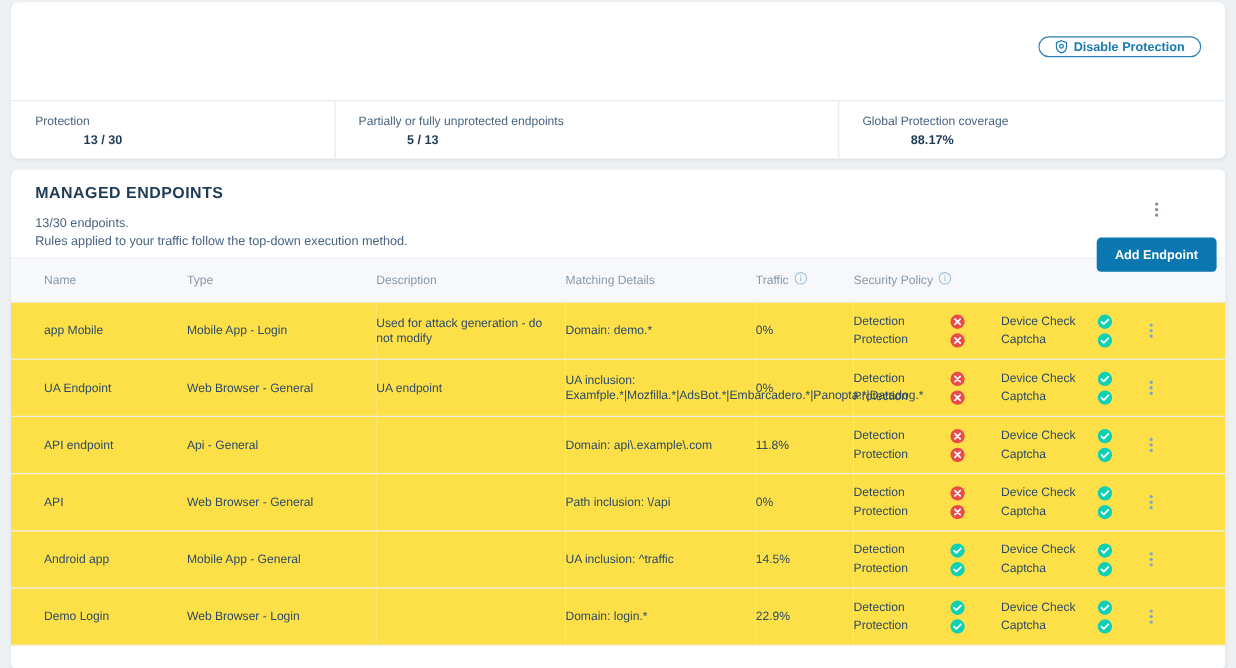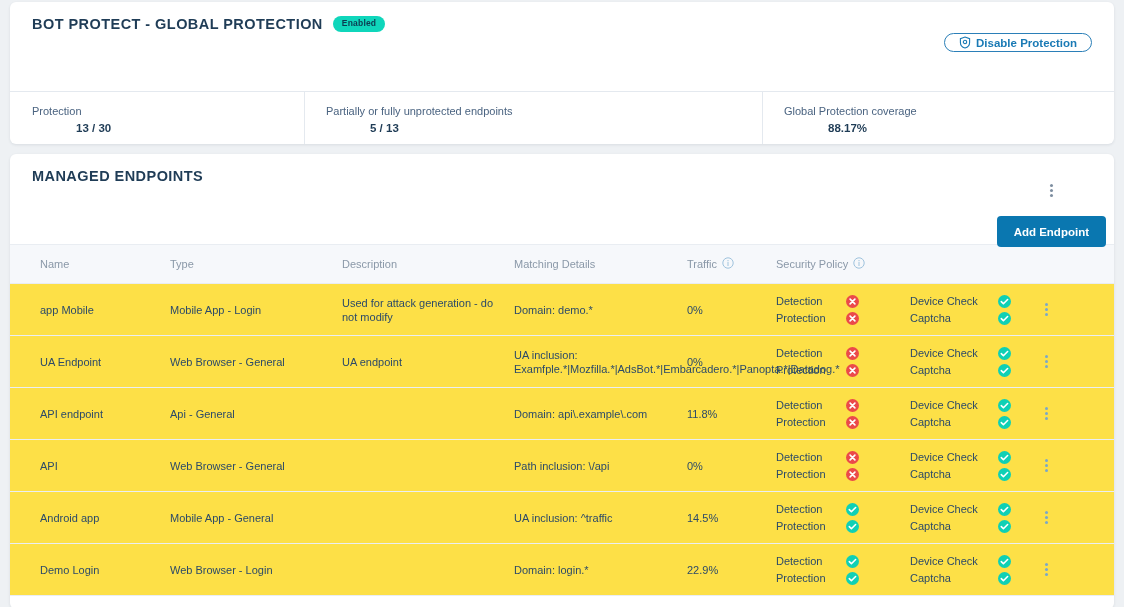--- a/index.html
+++ b/index.html
@@ -86,21 +86,21 @@
   }
   .kebab i { width: 3px; height: 3px; background: #7e8ea0; border-radius: 50%; display: block; }
   .btn-primary {
     height: 31px; padding: 0 17px;
     background: #0a77b0; color: #fff; border: none; border-radius: 4px;
     font-size: 11.5px; font-weight: bold; cursor: pointer;
     font-family: "Liberation Sans", sans-serif; white-space: nowrap;
   }
 
   
-  .tbl { width: 100%; border-collapse: collapse; table-layout: fixed; margin-top: 10px; }
+  .tbl { width: 100%; border-collapse: collapse; table-layout: fixed; }
   .tbl thead tr { background: #f6f8fb; }
   .tbl th {
     text-align: left; font-size: 11px; font-weight: normal; color: #8a98a8;
     padding: 12px 8px 12px 0; height: 35px; vertical-align: middle;
     border-top: 1px solid #e9edf2; border-bottom: 1px solid #e9edf2;
   }
   .th-inner { display: flex; align-items: center; gap: 5px; }
   .info-ico { display: inline-block; }
   .tbl td {
     font-size: 11px; color: #2c4a68; vertical-align: middle;
@@ -114,42 +114,38 @@
   col.c-type   { width: 172px; }
   col.c-desc   { width: 172px; }
   col.c-match  { width: 173px; }
   col.c-traf   { width: 89px; }
   col.c-pol    { width: 134px; }
   col.c-dev    { width: 130px; }
   col.c-menu   { width: 74px; }
 
   .policy-list { display: flex; flex-direction: column; gap: 3px; }
   .policy-row { display: flex; align-items: center; }
-  .policy-row .plabel { width: 70px; font-size: 11px; color: #2c4a68; }
+  .policy-row .plabel { width: 88px; font-size: 11px; color: #2c4a68; }
   .policy-row.wide .plabel { width: 88px; }
   .st { width: 13px; height: 13px; border-radius: 50%; display: inline-block;
         position: relative; flex: none; }
   .st.ok  { background: #0fd0b5; }
   .st.bad { background: #eb4a4a; }
   .st svg { position: absolute; left: 0; top: 0; }
 
   .menu-cell { text-align: left; }
   .menu-cell .kebab i { background: #7aa8c8; }
 </style>
 </head>
 <body>
 
 <div class="page">
 
   <div class="card" id="global-card">
     <div class="gp-top">
-      <div class="gp-titlerow">
-        <div class="gp-title">BOT PROTECT - GLOBAL PROTECTION</div>
-        <div class="badge-enabled">Enabled</div>
-      </div>
       <button class="btn-outline">
         <span>
           <svg width="12" height="13" viewBox="0 0 12 13">
             <path d="M6 1 L10.6 2.7 V6.4 C10.6 9.1 8.6 11.2 6 12 C3.4 11.2 1.4 9.1 1.4 6.4 V2.7 Z" fill="none" stroke="#1a7ab5" stroke-width="1.1"></path>
             <circle cx="6" cy="6" r="1.7" fill="none" stroke="#1a7ab5" stroke-width="1.1"></circle>
           </svg>
         </span>
         <span>Disable Protection</span>
       </button>
     </div>
@@ -166,20 +162,24 @@
       <div class="stat" id="stat-coverage">
         <div class="stat-label">Global Protection coverage</div>
         <div class="stat-value">88.17%</div>
       </div>
     </div>
   </div>
 
   <div class="card" id="endpoints-card">
     <div class="me-head">
       <div class="me-title">MANAGED ENDPOINTS</div>
+      <div class="me-sub">
+        <span>13/30 endpoints.</span>
+        <span>Rules applied to your traffic follow the top-down execution method.</span>
+      </div>
       <div class="me-actions">
         <button class="kebab">
           <i></i>
           <i></i>
           <i></i>
         </button>
         <button class="btn-primary">Add Endpoint</button>
       </div>
     </div>
 

